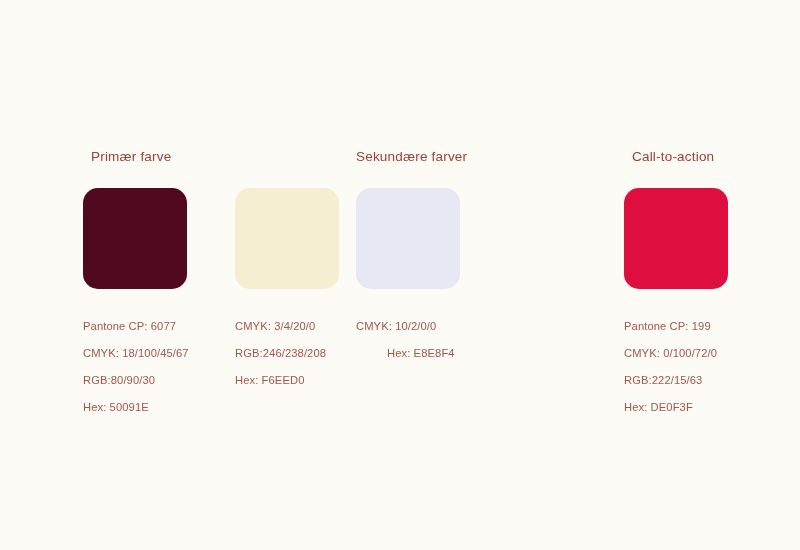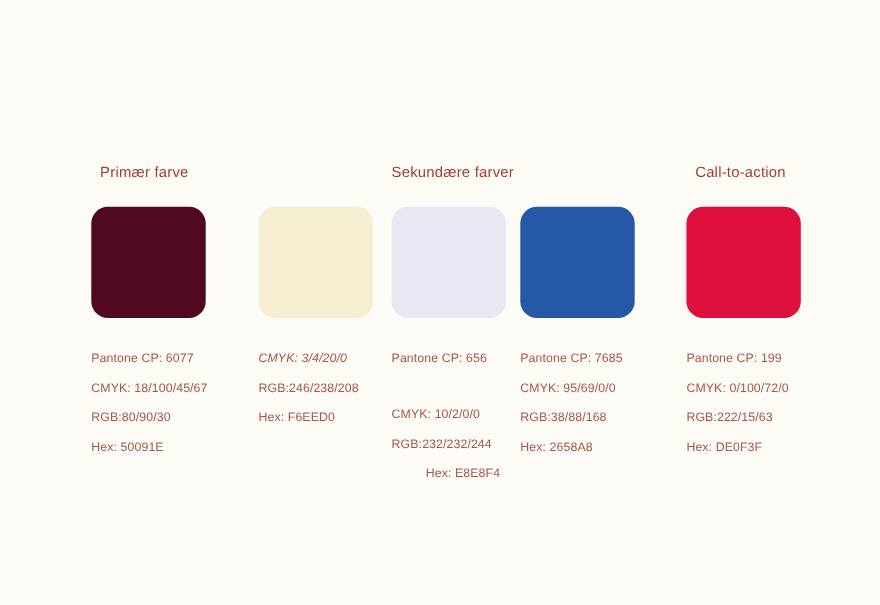--- a/index.html
+++ b/index.html
@@ -76,45 +76,34 @@
       <div class="spec-line" style="color: rgb(163, 86, 76);">Pantone CP: 6077</div>
       <div class="spec-line" style="color: rgb(163, 86, 76);">CMYK: 18/100/45/67</div>
       <div class="spec-line" style="color: rgb(163, 86, 76);">RGB:80/90/30</div>
       <div class="spec-line" style="color: rgb(163, 86, 76);">Hex: 50091E</div>
     </div>
   </div>
 
   <div class="swatch-col" id="col-2">
     <div class="swatch-chip" style="background: rgb(246, 238, 208);"></div>
     <div class="swatch-specs">
-      <div class="spec-line" style="color: rgb(163, 86, 76); font-style: italic;">CMYK: 3/4/20/0</div>
+      <div class="spec-line" style="color: rgb(163, 86, 76);">CMYK: 3/4/20/0</div>
       <div class="spec-line" style="color: rgb(163, 86, 76);">RGB:246/238/208</div>
       <div class="spec-line" style="color: rgb(163, 86, 76);">Hex: F6EED0</div>
     </div>
   </div>
 
   <div class="swatch-col" id="col-3">
     <div class="swatch-chip" style="background: rgb(232, 232, 244);"></div>
     <div class="swatch-specs">
-      <div class="spec-line" style="color: rgb(163, 86, 76);">Pantone CP: 656</div>
       <div class="spec-line" style="color: rgb(163, 86, 76); margin-top: 24px;">CMYK: 10/2/0/0</div>
-      <div class="spec-line" style="color: rgb(163, 86, 76);">RGB:232/232/244</div>
       <div class="spec-line" style="color: rgb(163, 86, 76); margin-left: 31px;">Hex: E8E8F4</div>
     </div>
   </div>
 
-  <div class="swatch-col" id="col-4">
-    <div class="swatch-chip" style="background: rgb(38, 88, 168);"></div>
-    <div class="swatch-specs">
-      <div class="spec-line" style="color: rgb(163, 86, 76);">Pantone CP: 7685</div>
-      <div class="spec-line" style="color: rgb(163, 86, 76);">CMYK: 95/69/0/0</div>
-      <div class="spec-line" style="color: rgb(163, 86, 76);">RGB:38/88/168</div>
-      <div class="spec-line" style="color: rgb(163, 86, 76);">Hex: 2658A8</div>
-    </div>
-  </div>
 
   <div class="swatch-col" id="col-5">
     <div class="swatch-chip" style="background: rgb(222, 15, 63);"></div>
     <div class="swatch-specs">
       <div class="spec-line" style="color: rgb(163, 86, 76);">Pantone CP: 199</div>
       <div class="spec-line" style="color: rgb(163, 86, 76);">CMYK: 0/100/72/0</div>
       <div class="spec-line" style="color: rgb(163, 86, 76);">RGB:222/15/63</div>
       <div class="spec-line" style="color: rgb(163, 86, 76);">Hex: DE0F3F</div>
     </div>
   </div>

